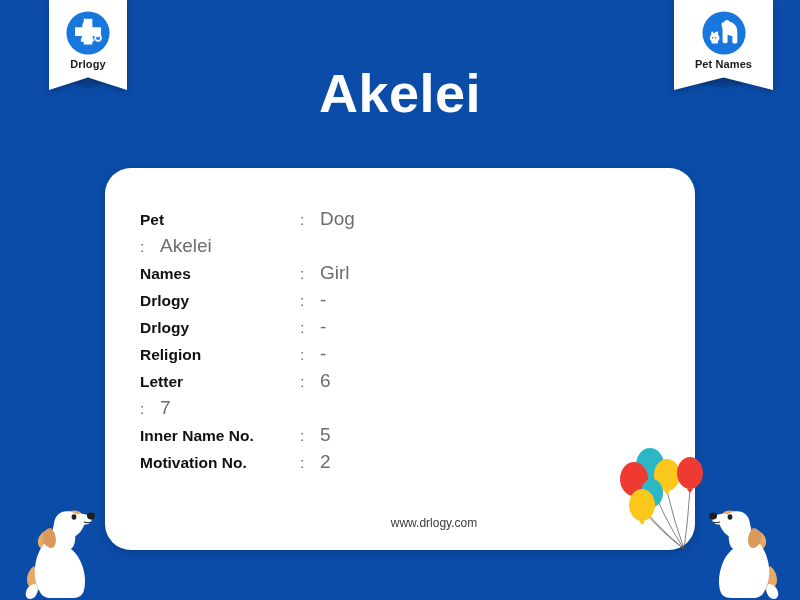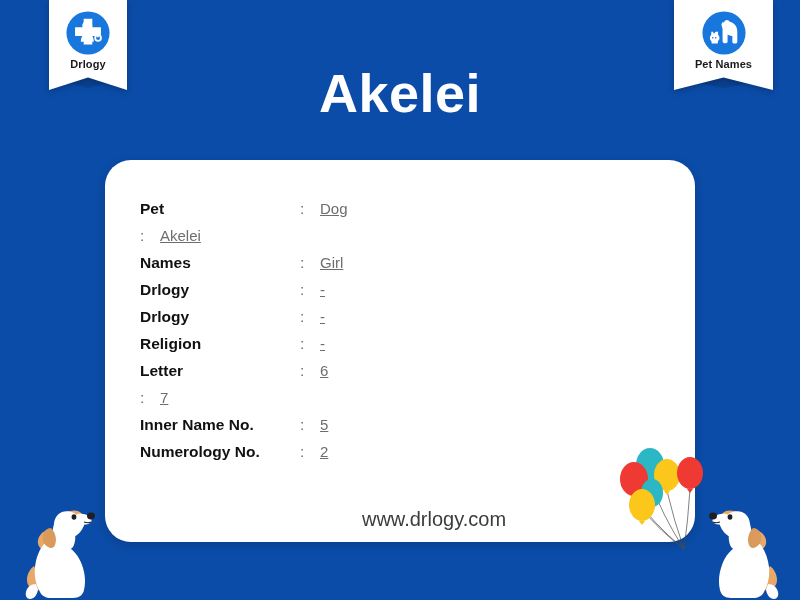--- a/index.html
+++ b/index.html
@@ -73,21 +73,21 @@
     font-size: 54px;
     font-weight: bold;
     letter-spacing: 0.5px;
     line-height: 1;
   }
 
   
   .card {
     position: absolute;
     left: 105px;
-    top: 160px;
+    top: 168px;
     width: 590px;
     height: 382px;
     background: #ffffff;
     border-radius: 26px;
     box-shadow: 0 3px 10px rgba(0,0,0,0.18);
   }
 
   .info-table {
     position: absolute;
     left: 35px;
@@ -104,33 +104,32 @@
     font-weight: bold;
     color: #111111;
     white-space: nowrap;
   }
   .info-colon {
     width: 20px;
     font-size: 15.5px;
     color: #6d6d6d;
   }
   .info-value {
-    font-size: 15px;
+    font-size: 19px;
     color: #6d6d6d;
     white-space: nowrap;
-    text-decoration: underline;
   }
 
   .site-url {
     position: absolute;
     left: 0;
     top: 348px;
     width: 658px;
     text-align: center;
-    font-size: 20px;
+    font-size: 12px;
     color: #3c3c3c;
   }
 
   
   .balloons {
     position: absolute;
     left: 612px;
     top: 443px;
     width: 100px;
     height: 110px;
@@ -236,21 +235,21 @@
         <div class="info-value">7</div>
       </div>
 
       <div class="info-row">
         <div class="info-label">Inner Name No.</div>
         <div class="info-colon">:</div>
         <div class="info-value">5</div>
       </div>
 
       <div class="info-row">
-        <div class="info-label">Numerology No.</div>
+        <div class="info-label">Motivation No.</div>
         <div class="info-colon">:</div>
         <div class="info-value">2</div>
       </div>
 
     </div>
 
     <div class="site-url">www.drlogy.com</div>
   </div>
 
   <svg class="balloons" viewBox="0 0 100 110">

